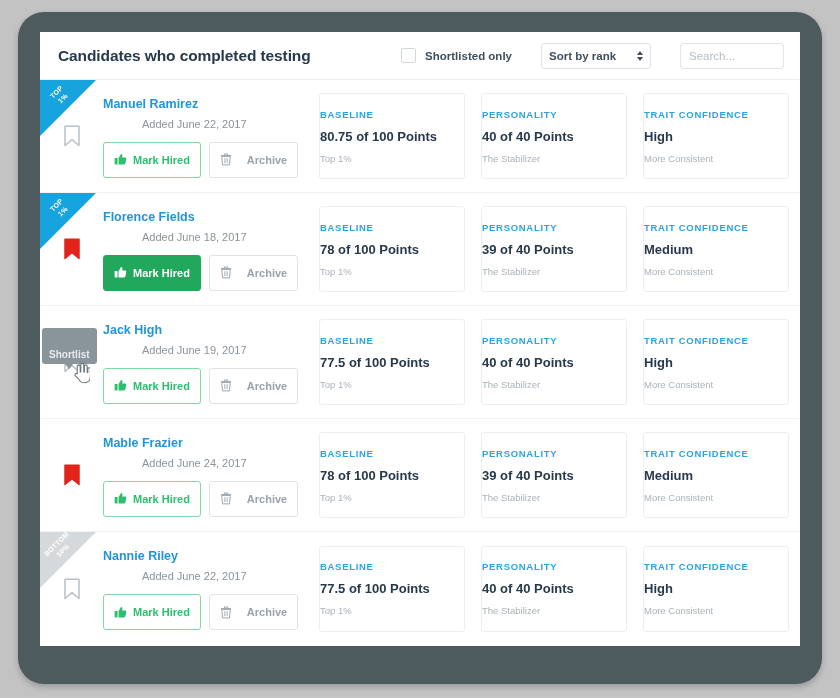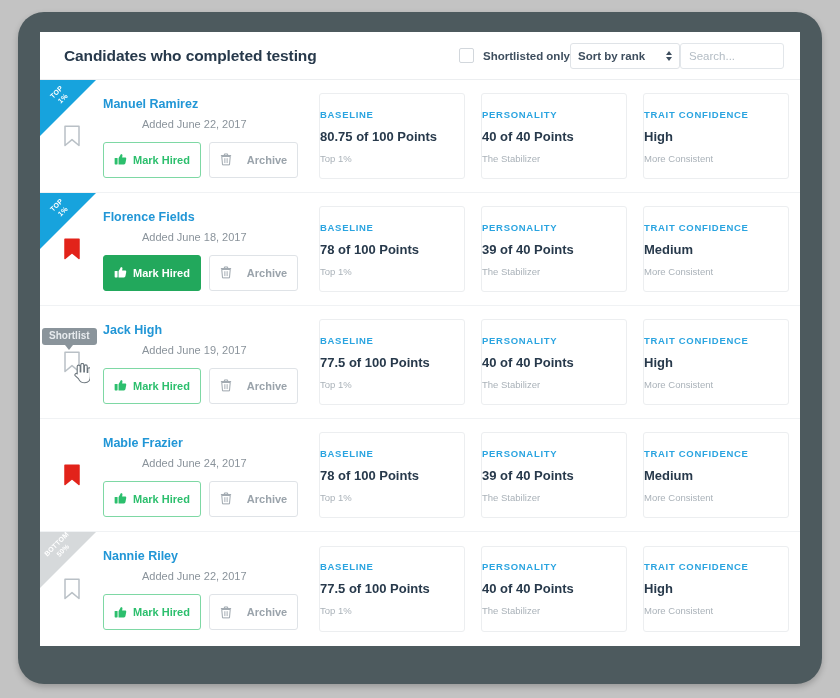--- a/index.html
+++ b/index.html
@@ -32,34 +32,34 @@
     background: #ffffff;
     overflow: hidden;
   }
 
   
   #card-header {
     height: 48px;
     border-bottom: 1px solid #eceef0;
     display: flex;
     align-items: center;
-    padding: 0 16px 0 24px;
+    padding: 0 16px 0 18px;
     background: #fff;
   }
   #page-title {
     font-size: 15.5px;
     font-weight: bold;
     color: #27394b;
     letter-spacing: -0.1px;
   }
   #header-controls {
     margin-left: auto;
     display: flex;
     align-items: center;
-    gap: 0;
+    gap: 29px;
   }
   .shortlist-filter {
     display: flex;
     align-items: center;
     gap: 9px;
   }
   .checkbox-box {
     width: 15px;
     height: 15px;
     border: 1px solid #d2d7dc;
@@ -174,21 +174,21 @@
   }
 
   .tooltip {
     position: absolute;
     left: 2px;
     top: 22px;
     background: #8a949b;
     color: #e7ebee;
     font-size: 10px;
     font-weight: bold;
-    padding: 2px 7px 4px;
+    padding: 21px 7px 4px;
     border-radius: 3px;
     white-space: nowrap;
   }
   .tooltip::after {
     content: "";
     position: absolute;
     left: 50%;
     margin-left: -4px;
     bottom: -5px;
     width: 0; height: 0;

